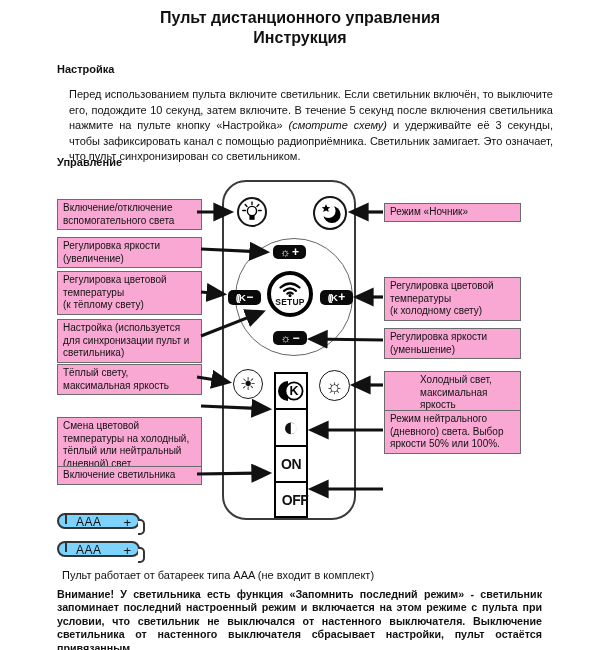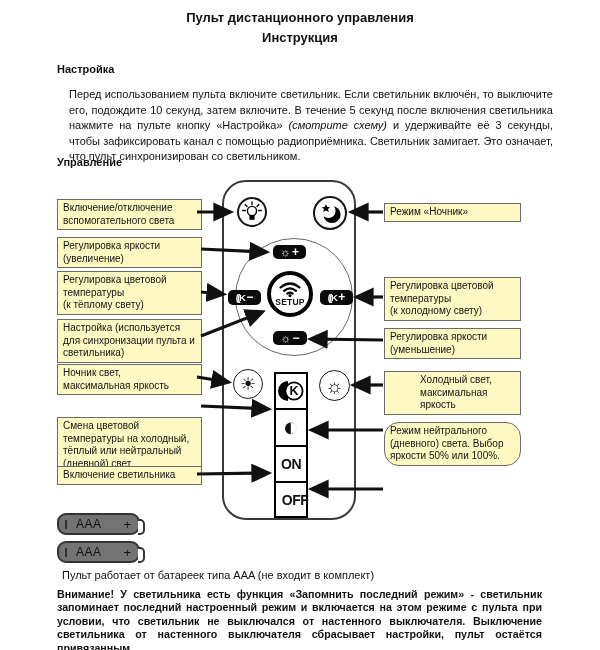--- a/index.html
+++ b/index.html
@@ -1,23 +1,23 @@
 <!DOCTYPE html>
 <html><head>
 <meta charset="utf-8">
 <style>
   html,body{margin:0;padding:0;background:#fff;}
   #page{position:relative;width:600px;height:650px;background:#fff;overflow:hidden;
         font-family:"Liberation Sans",sans-serif;color:#111;}
   .title{position:absolute;top:8px;left:0;width:600px;text-align:center;
-         font-size:13px;font-weight:bold;line-height:20px;}
+         font-size:16px;font-weight:bold;line-height:20px;}
   .h{position:absolute;font-size:11px;font-weight:bold;}
   .para{position:absolute;left:57px;width:484px;font-size:11px;line-height:15.6px;
         text-align:justify;margin-left:12px;}
-  .callout{position:absolute;border:1px solid #6b6b6b;background:#fef9c3;
+  .callout{position:absolute;border:1px solid #6b6b6b;background:#f9a8d4;
            font-size:10px;line-height:12.6px;padding:2px 5px;white-space:pre-line;
            box-sizing:border-box;}
   .cl{left:57px;width:145px;}
   .cr{left:384px;width:137px;}
   .remote-body{position:absolute;left:222px;top:180px;width:134px;height:340px;
                border:2px solid #3a3a3a;border-radius:24px;background:#fff;box-sizing:border-box;}
   .circle-btn{position:absolute;border:2px solid #161616;border-radius:50%;background:#fff;
               display:flex;align-items:center;justify-content:center;box-sizing:border-box;}
   .dpad{position:absolute;left:235px;top:238px;width:118px;height:118px;border:1.5px solid #666;
         border-radius:50%;background:#fff;box-sizing:border-box;}
@@ -29,22 +29,22 @@
   .setup-btn{position:absolute;left:267px;top:271px;width:46px;height:46px;border:4px solid #000;
              border-radius:50%;background:#fff;display:flex;flex-direction:column;
              align-items:center;justify-content:center;box-sizing:border-box;}
   .setup-txt{font-size:8.5px;font-weight:bold;letter-spacing:.2px;margin-top:0px;}
   .cell{position:absolute;left:274px;width:34px;border:2px solid #000;background:#fff;
         display:flex;align-items:center;justify-content:center;box-sizing:border-box;}
   .onoff{font-weight:bold;font-size:14px;letter-spacing:-0.5px;}
   .contrast{font-size:27px;line-height:1;}
   .sun-warm{font-size:18px;line-height:1;}
   .sun-cold{font-size:20px;line-height:1;}
-  .battery{position:absolute;left:57px;width:83px;height:22px;border:2px solid #333;
-           border-radius:9px;background:#737373;display:flex;align-items:center;box-sizing:border-box;}
+  .battery{position:absolute;left:57px;width:83px;height:16px;border:2px solid #333;
+           border-radius:9px;background:#7dd3fc;display:flex;align-items:flex-start;box-sizing:border-box;}
   .bat-minus{width:2px;height:9px;background:#333;margin-left:6px;}
   .bat-label{font-size:12px;letter-spacing:.5px;margin-left:9px;flex:1;}
   .bat-plus{font-size:13px;margin-right:7px;font-weight:normal;}
   .bat-nub{position:absolute;right:-7px;top:4px;width:5px;height:12px;border:2px solid #333;
            border-left:none;border-radius:0 5px 5px 0;background:#fff;}
   .note{position:absolute;left:62px;top:569px;font-size:11px;}
   .warning{position:absolute;left:57px;top:588px;width:485px;font-size:10.7px;font-weight:bold;
            line-height:13.4px;text-align:justify;}
   .arrows{position:absolute;left:0;top:0;pointer-events:none;}
 </style>
@@ -64,39 +64,39 @@
   <div class="h" style="left:57px;top:156px;">Управление</div>
 
   <div class="callout cl" style="top:199px;">Включение/отключение
 вспомогательного света</div>
   <div class="callout cl" style="top:237px;">Регулировка яркости
 (увеличение)</div>
   <div class="callout cl" style="top:271px;">Регулировка цветовой
 температуры
 (к тёплому свету)</div>
   <div class="callout cl" style="top:319px;">Настройка (используется
-для синхронизации пульта и
+для синхронизации пульт и
 светильника)</div>
-  <div class="callout cl" style="top:364px;">Ночник свет,
+  <div class="callout cl" style="top:364px;">Тёплый свету,
 максимальная яркость</div>
   <div class="callout cl" style="top:417px;">Смена цветовой
 температуры на холодный,
 тёплый или нейтральный
 (дневной) свет</div>
   <div class="callout cl" style="top:466px;">Включение светильника</div>
 
   <div class="callout cr" style="top:203px;">Режим «Ночник»</div>
   <div class="callout cr" style="top:277px;">Регулировка цветовой
 температуры
 (к холодному свету)</div>
   <div class="callout cr" style="top:328px;">Регулировка яркости
 (уменьшение)</div>
   <div class="callout cr" style="top:371px;padding-left:35px;">Холодный свет,
 максимальная яркость</div>
-  <div class="callout cr" style="top:422px;border-radius:15px;">Режим нейтрального
+  <div class="callout cr" style="top:410px;">Режим нейтрального
 (дневного) света. Выбор
 яркости 50% или 100%.</div>
 
   <div class="remote-body"></div>
 
   <div class="circle-btn" style="left:237px;top:197px;width:30px;height:30px;">
     <svg width="24" height="24" viewBox="0 0 24 24">
       <g stroke="#000" stroke-width="1.4" fill="none" stroke-linecap="round">
         <circle cx="12" cy="11" r="4.6"></circle>
         <line x1="12" y1="2" x2="12" y2="4.5"></line>

